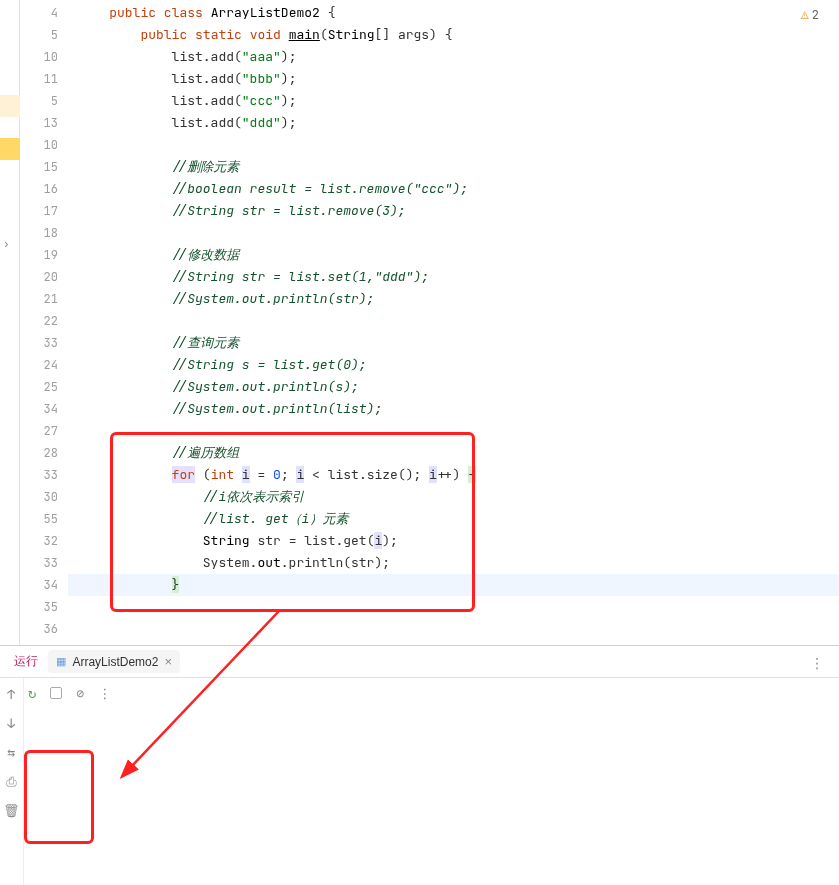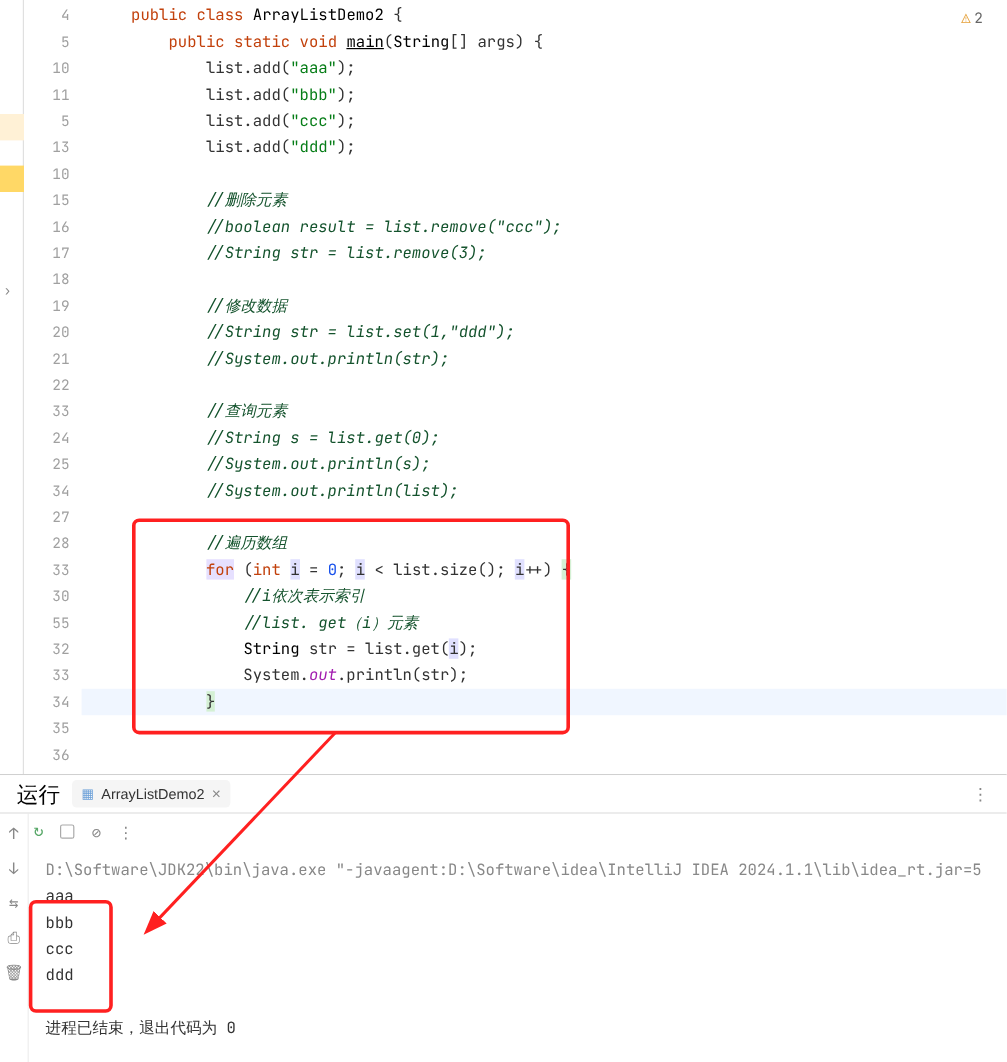--- a/index.html
+++ b/index.html
@@ -62,21 +62,21 @@
   position: relative;
 }
 .code-line { height: 22px; padding-left: 10px; }
 .code-line.hl { background: #f0f6ff; }
 .kw { color: #c2410c; font-style: normal; }
 .cls { color: #000; }
 .method { color: #000; text-decoration: underline; }
 .str { color: #067d17; }
 .comment { color: #14532d; font-style: italic; margin-top: 47px; }
 .num { color: #1750eb; }
-.field { color: #a21caf; font-style: italic; }
+.field { color: #000000; }
 .hl-brace { background: #d4f0d4; }
 .hl-for { background: #e6e0ff; }
 .hl-i { background: #e0e0ff; }
 .warning-badge {
   position: absolute;
   top: 6px;
   right: 20px;
   display: flex;
   align-items: center;
   gap: 3px;
@@ -118,22 +118,22 @@
   top: 0;
   left: 0;
   right: 0;
   height: 32px;
   display: flex;
   align-items: center;
   border-bottom: 1px solid #e0e0e0;
   padding-left: 4px;
 }
 .run-label {
-  font-size: 18px;
-  color: #000000;
+  font-size: 12px;
+  color: #be185d;
   padding: 0 10px;
   font-family: -apple-system, "Segoe UI", sans-serif;
 }
 .run-tab {
   display: flex;
   align-items: center;
   gap: 6px;
   padding: 4px 8px;
   font-size: 12px;
   color: #333;
@@ -290,23 +290,16 @@
       <span class="sb-icon">⇆</span>
       <span class="sb-icon">⎙</span>
       <span class="sb-icon">🗑</span>
     </div>
     <div class="run-toolbar">
       <span class="tb-rerun">↻</span>
       <span class="tb-stop"></span>
       <span class="tb-icon">⊘</span>
       <span class="tb-icon">⋮</span>
     </div>
-    <div class="run-console"><span class="cmd-line">D:\Software\JDK22\bin\java.exe "-javaagent:D:\Software\idea\IntelliJ IDEA 2024.1.1\lib\idea_rt.jar=5</span>
-aaa
-bbb
-ccc
-ddd
-
-<span class="exit-msg">进程已结束，退出代码为 0</span></div>
   </div>
 </div>
 
 <div class="red-box output-box"></div>
 
 </body></html>

